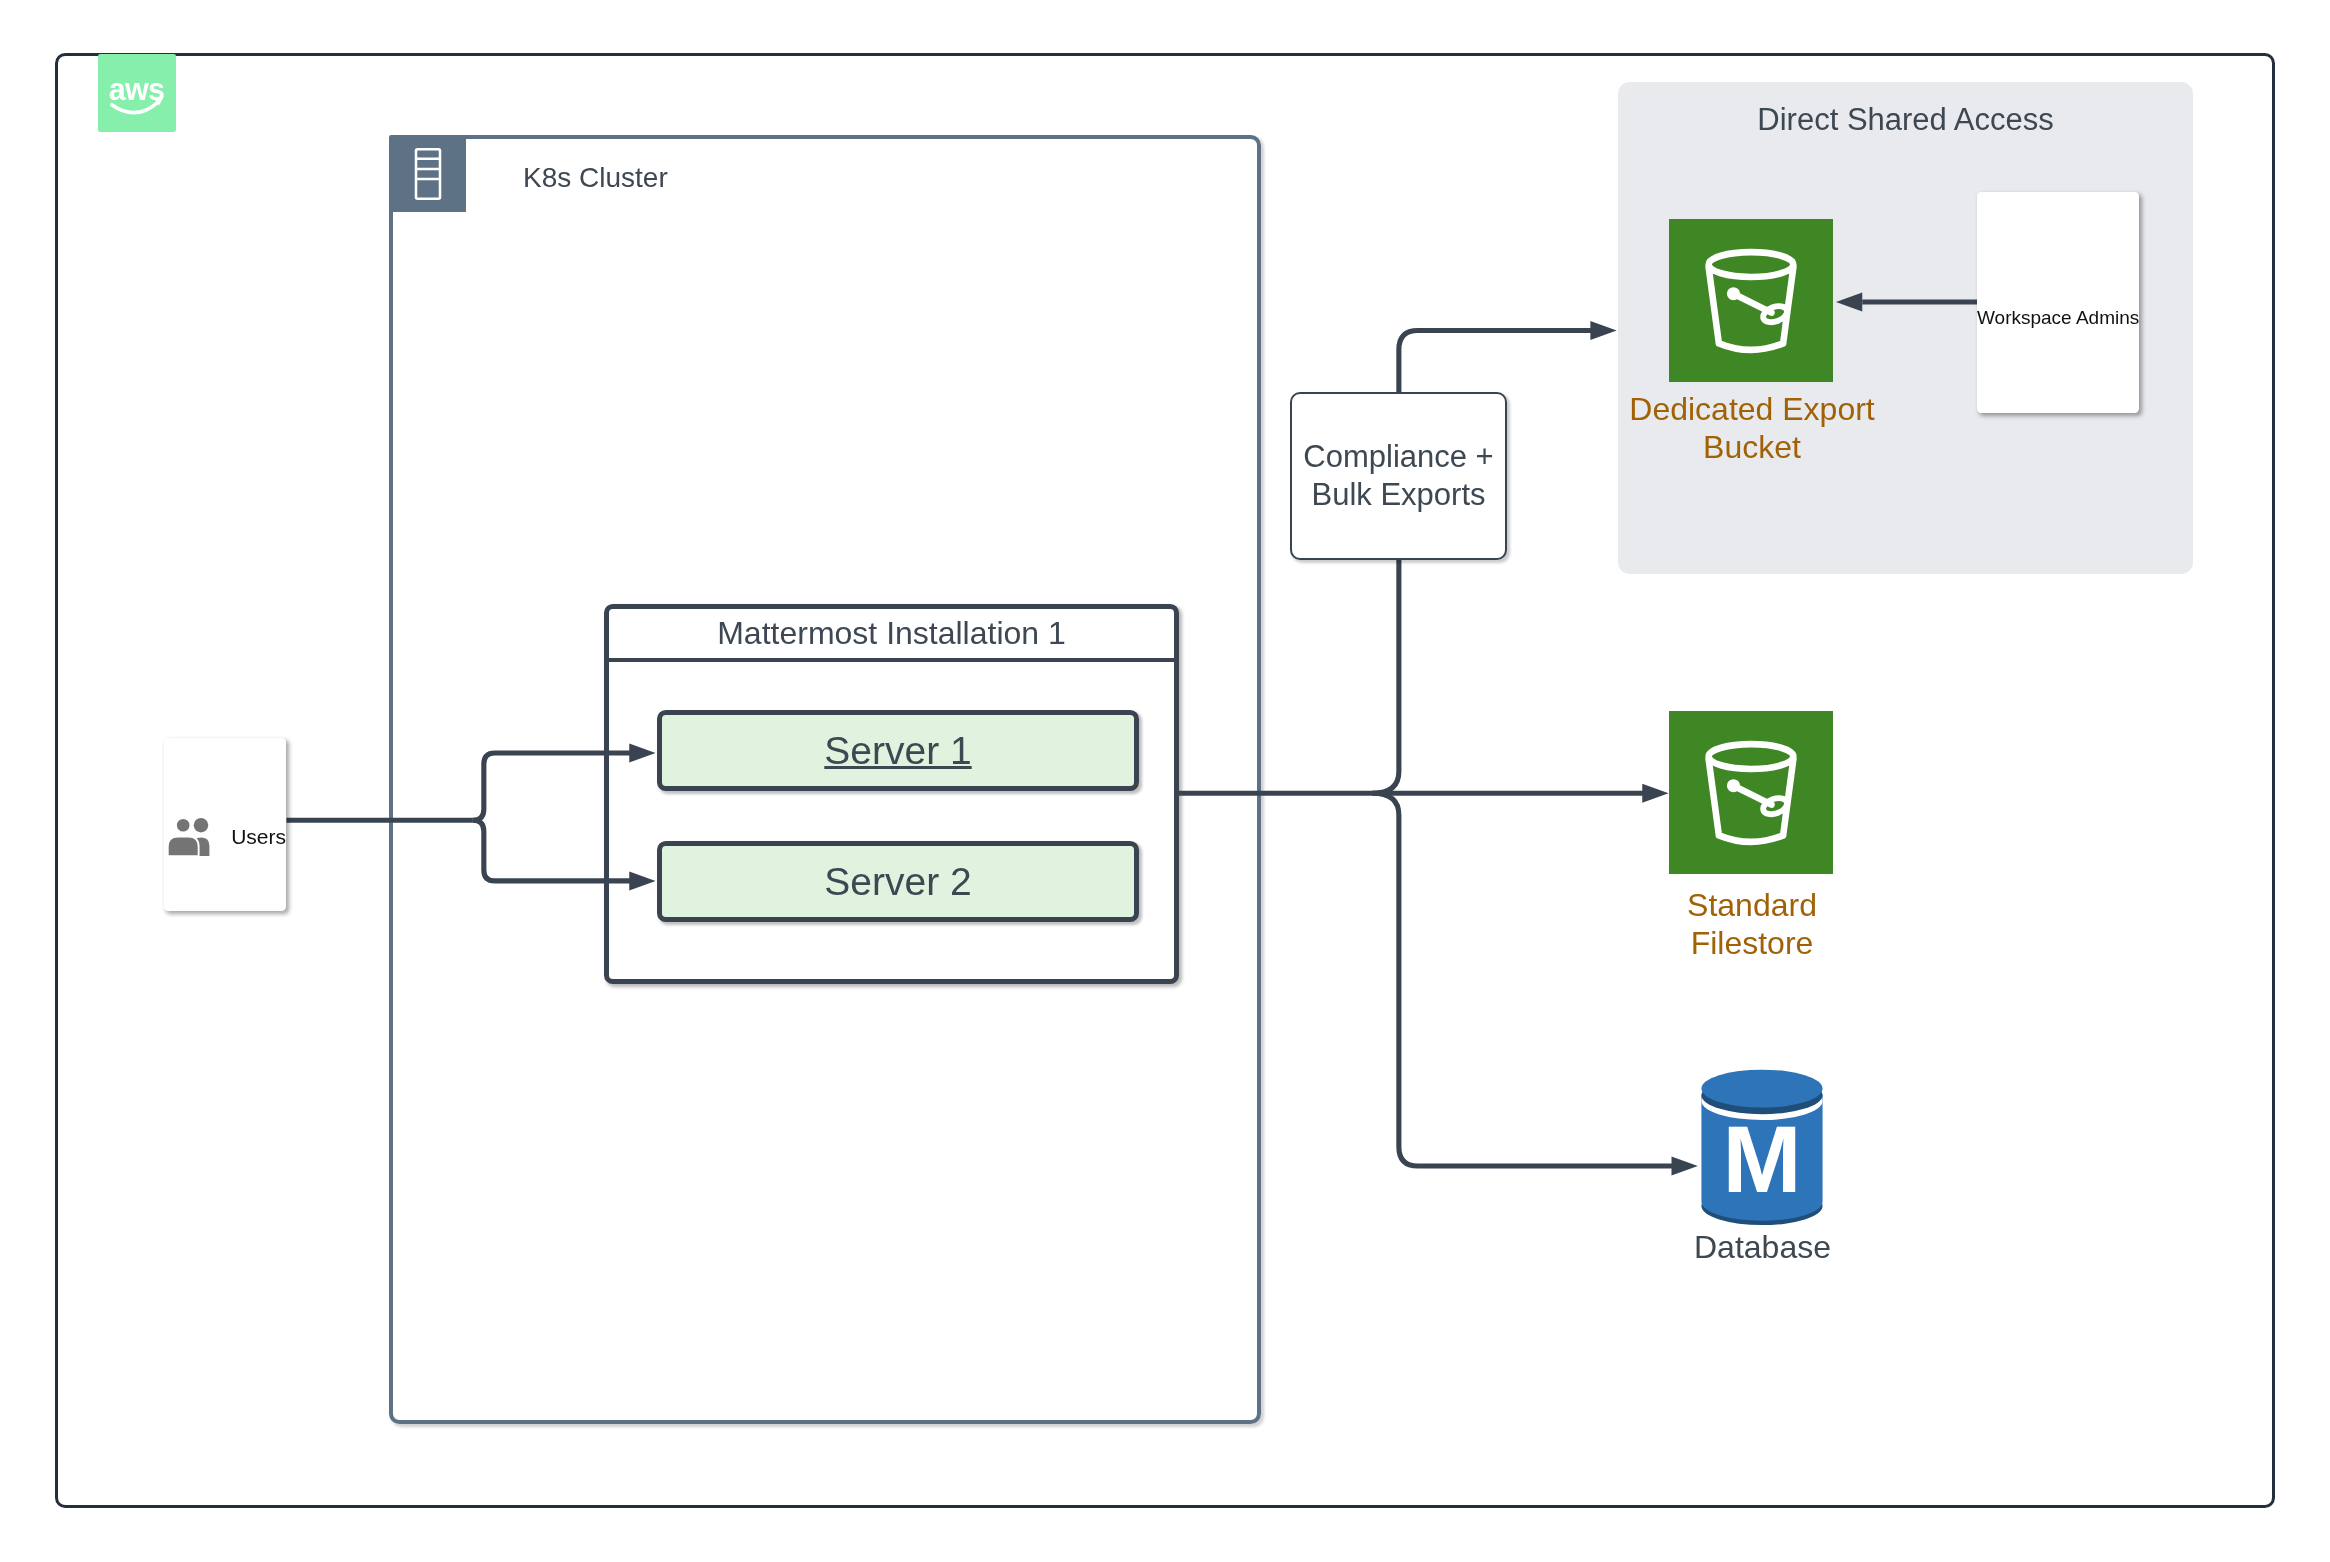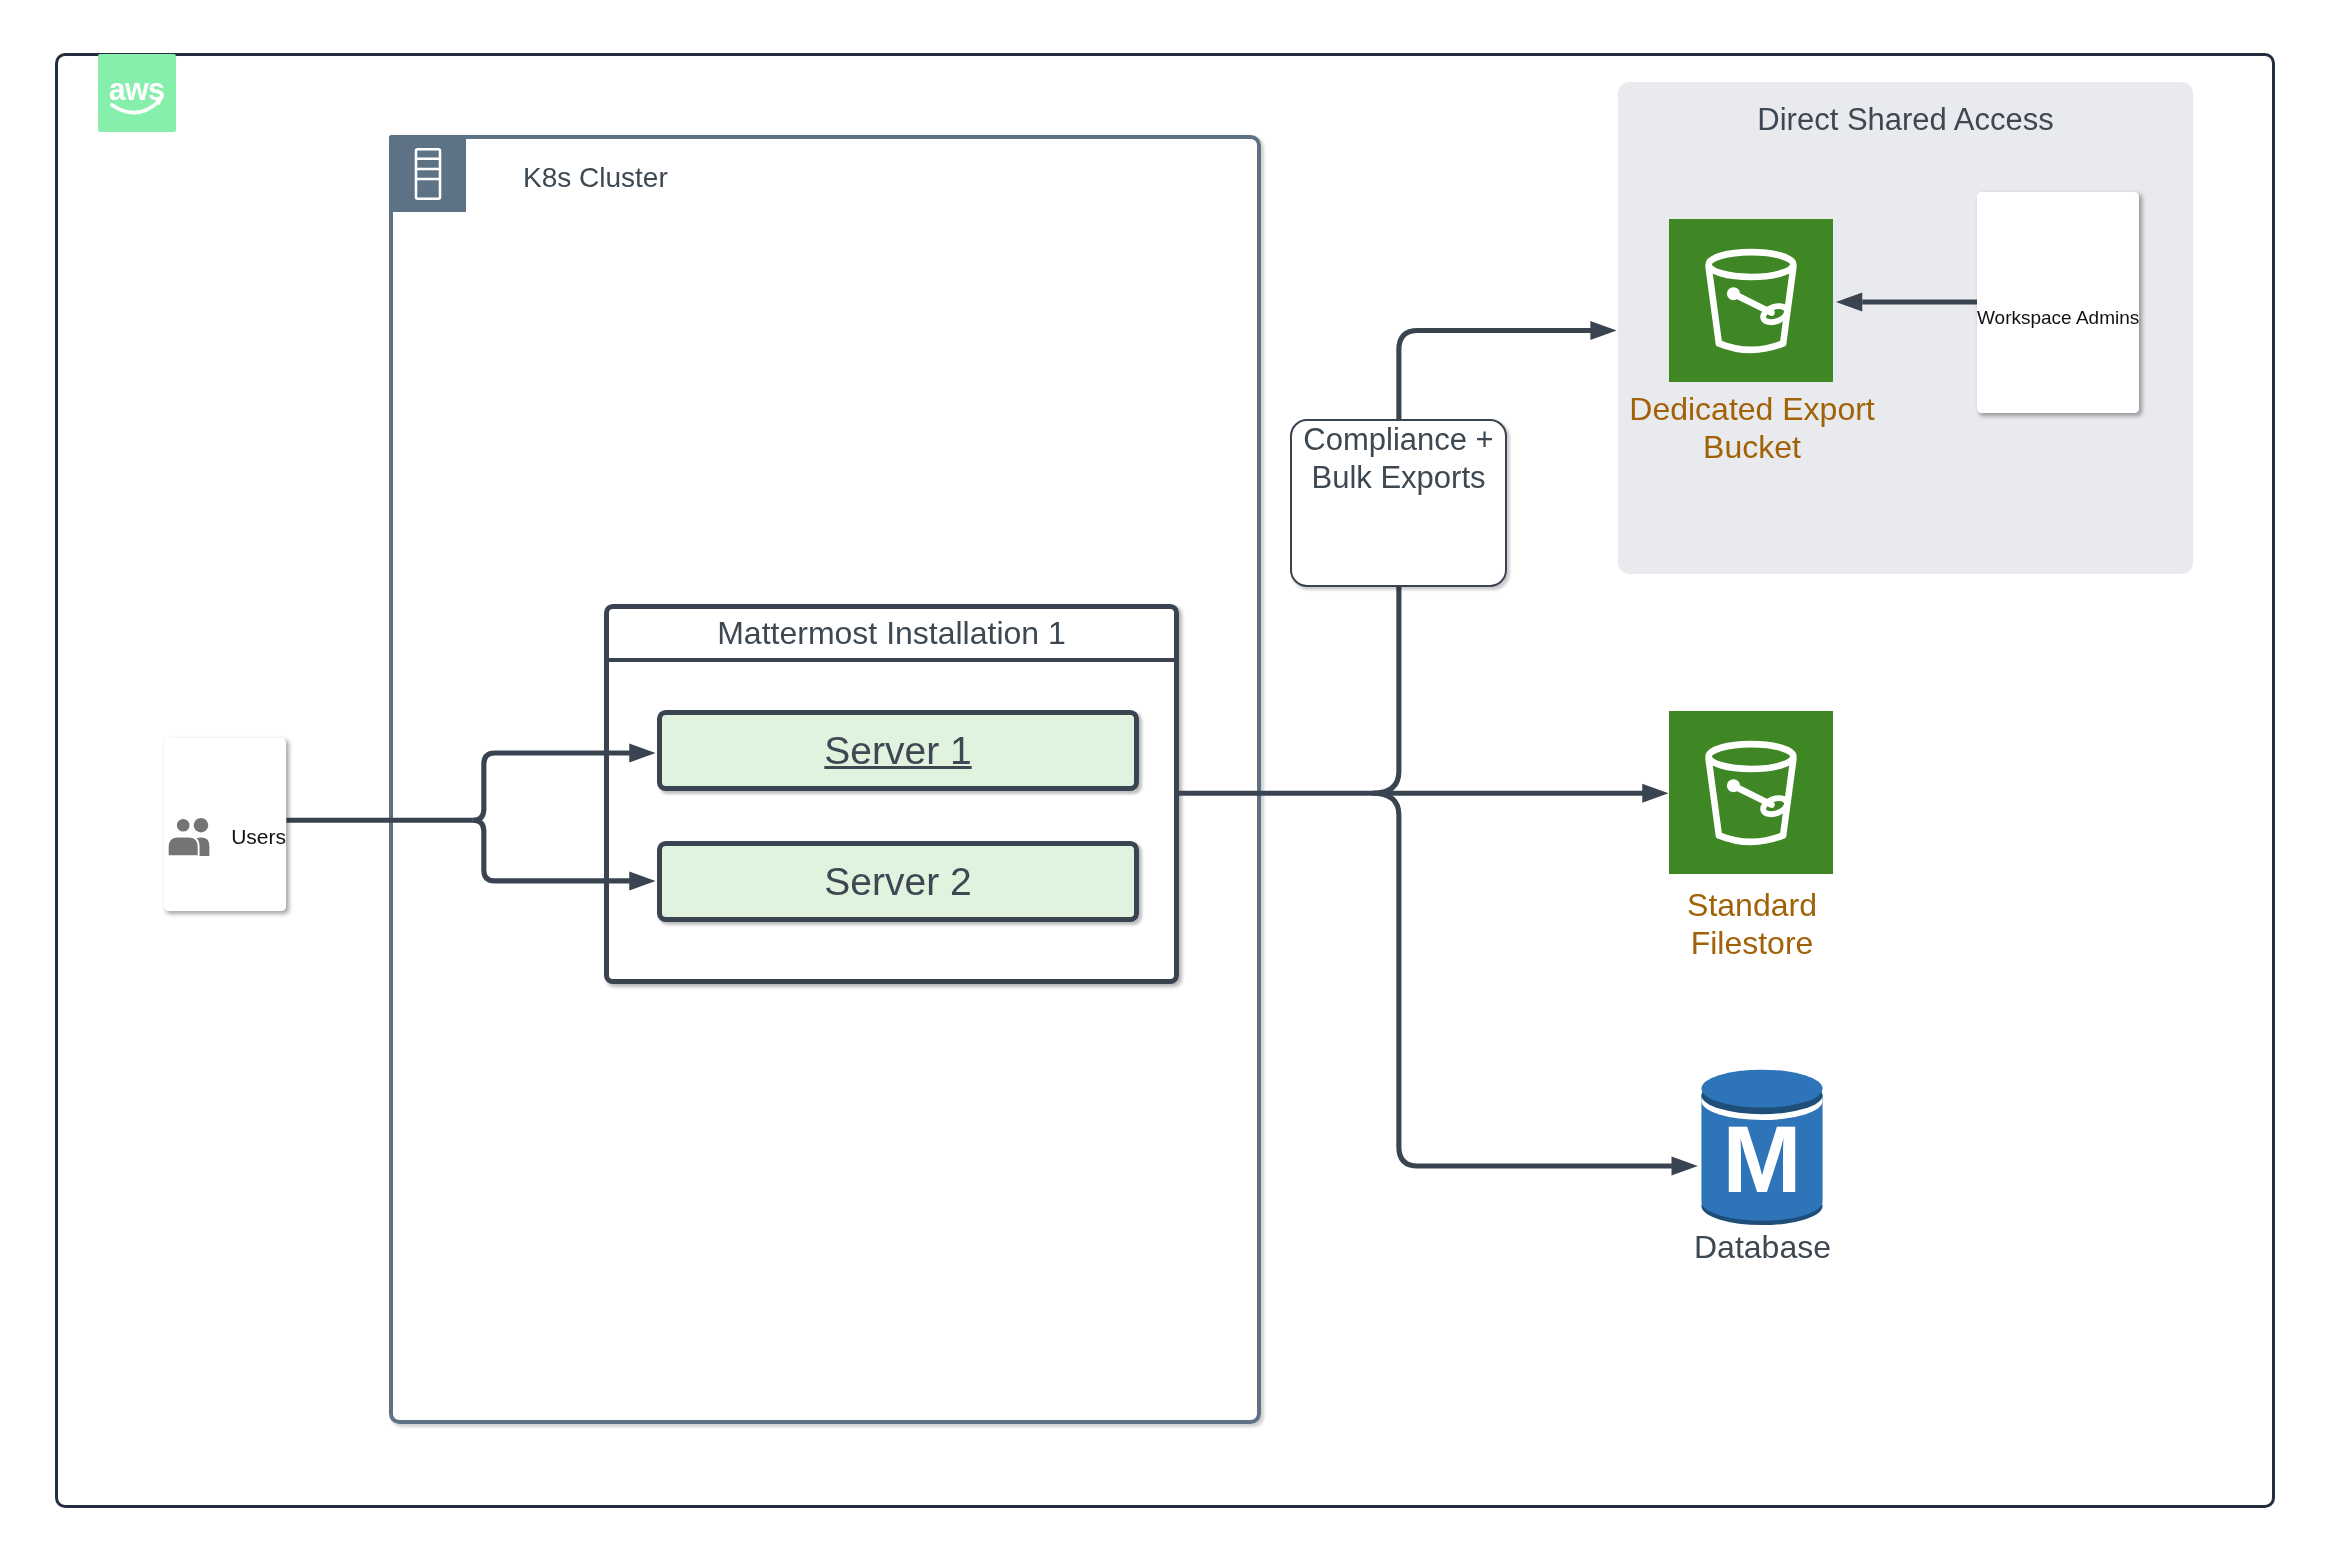--- a/index.html
+++ b/index.html
@@ -42,21 +42,21 @@
   .bucket-standard{left:1669px;top:711px;}
   .icon-label{width:322px;text-align:center;font-size:32px;line-height:38px;color:#a16207;z-index:4;}
   .label-dedicated{left:1591px;top:390px;}
   .label-standard{left:1591px;top:886px;}
   .label-database{left:1653px;top:1229px;width:219px;text-align:center;font-size:32px;color:#3D4852;z-index:4;}
 
   
   .database-icon{left:1699px;top:1066px;width:126px;height:162px;z-index:4;}
 
   
-  .compliance-box{left:1290px;top:419px;width:217px;height:168px;background:#ffffff;border:2.2px solid #3A4450;border-radius:17px;display:flex;flex-direction:column;align-items:center;font-size:31px;line-height:38px;color:#3D4852;z-index:4;box-shadow:2.2px 2.2px 2.9px rgba(0,0,0,0.2);}
+  .compliance-box{left:1290px;top:392px;width:217px;height:168px;background:#ffffff;border:2.2px solid #3A4450;border-radius:10px;display:flex;flex-direction:column;align-items:center;justify-content:center;font-size:31px;line-height:38px;color:#3D4852;z-index:4;box-shadow:2.2px 2.2px 2.9px rgba(0,0,0,0.2);}
 
   
   .connectors{left:0;top:0;width:2330px;height:1563px;z-index:3;pointer-events:none;}
   .connectors path{stroke:#3A4450;stroke-width:7;fill:none;}
   .connectors polygon{fill:#3A4450;stroke:none;}
 </style>
 </head>
 <body>
 
 <div class="stage">

